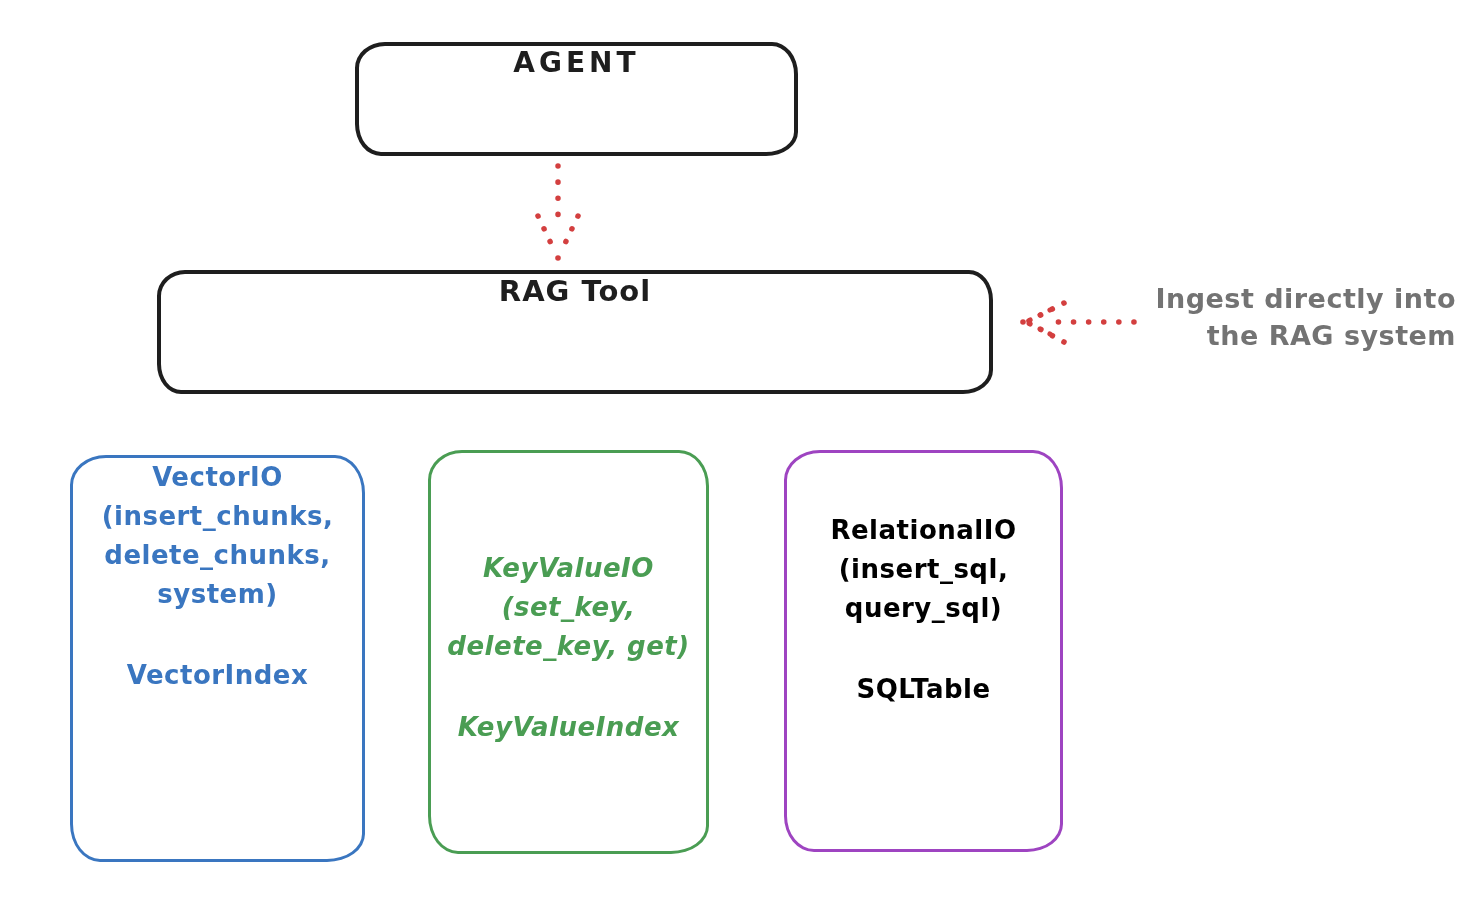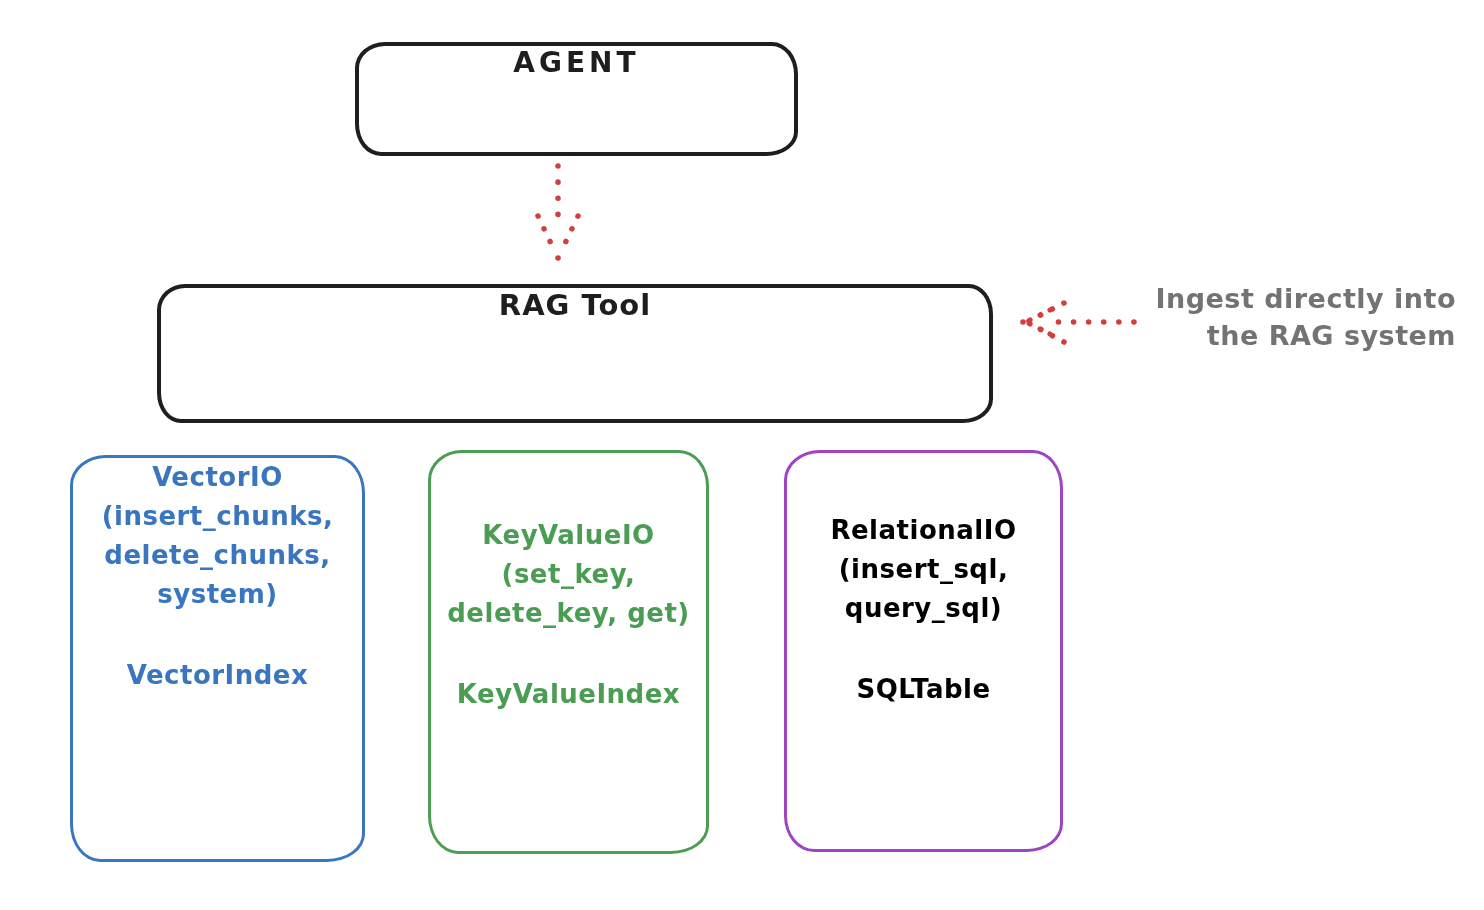--- a/index.html
+++ b/index.html
@@ -37,22 +37,22 @@
     border: 4px solid #1e1e1e;
     border-radius: 30px 26px 32px 26px / 26px 32px 24px 32px;
   }
   .node-agent .label {
     color: #1e1e1e;
     font-size: 28px;
     font-weight: bold;
     letter-spacing: 4px;
   }
   .node-rag {
-    left: 157px; top: 284px;
-    width: 836px; height: 139px;
+    left: 157px; top: 270px;
+    width: 836px; height: 124px;
     border: 4px solid #1e1e1e;
     border-radius: 28px 24px 30px 24px / 26px 30px 24px 30px;
   }
   .node-rag .label {
     color: #1e1e1e;
     font-size: 29px;
     font-weight: bold;
     letter-spacing: 1px;
   }
   
@@ -72,21 +72,22 @@
     border: 3.5px solid #3a76c0;
     border-radius: 36px 30px 38px 30px / 30px 38px 28px 38px;
     color: #3a76c0;
   }
   .backend-keyvalue {
     left: 428px; top: 450px;
     width: 281px; height: 404px;
     border: 3.5px solid #4a9d53;
     border-radius: 34px 30px 38px 30px / 30px 36px 28px 38px;
     color: #4a9d53;
-    padding-top: 63px;
+    padding-top: 96px;
+    font-style: italic;
   }
   .backend-relational {
     left: 784px; top: 450px;
     width: 279px; height: 402px;
     border: 3.5px solid #9e44c1;
     border-radius: 36px 30px 36px 30px / 30px 38px 28px 36px;
     color: #000000;
     padding-top: 58px;
   }
   .backend .index-label {

